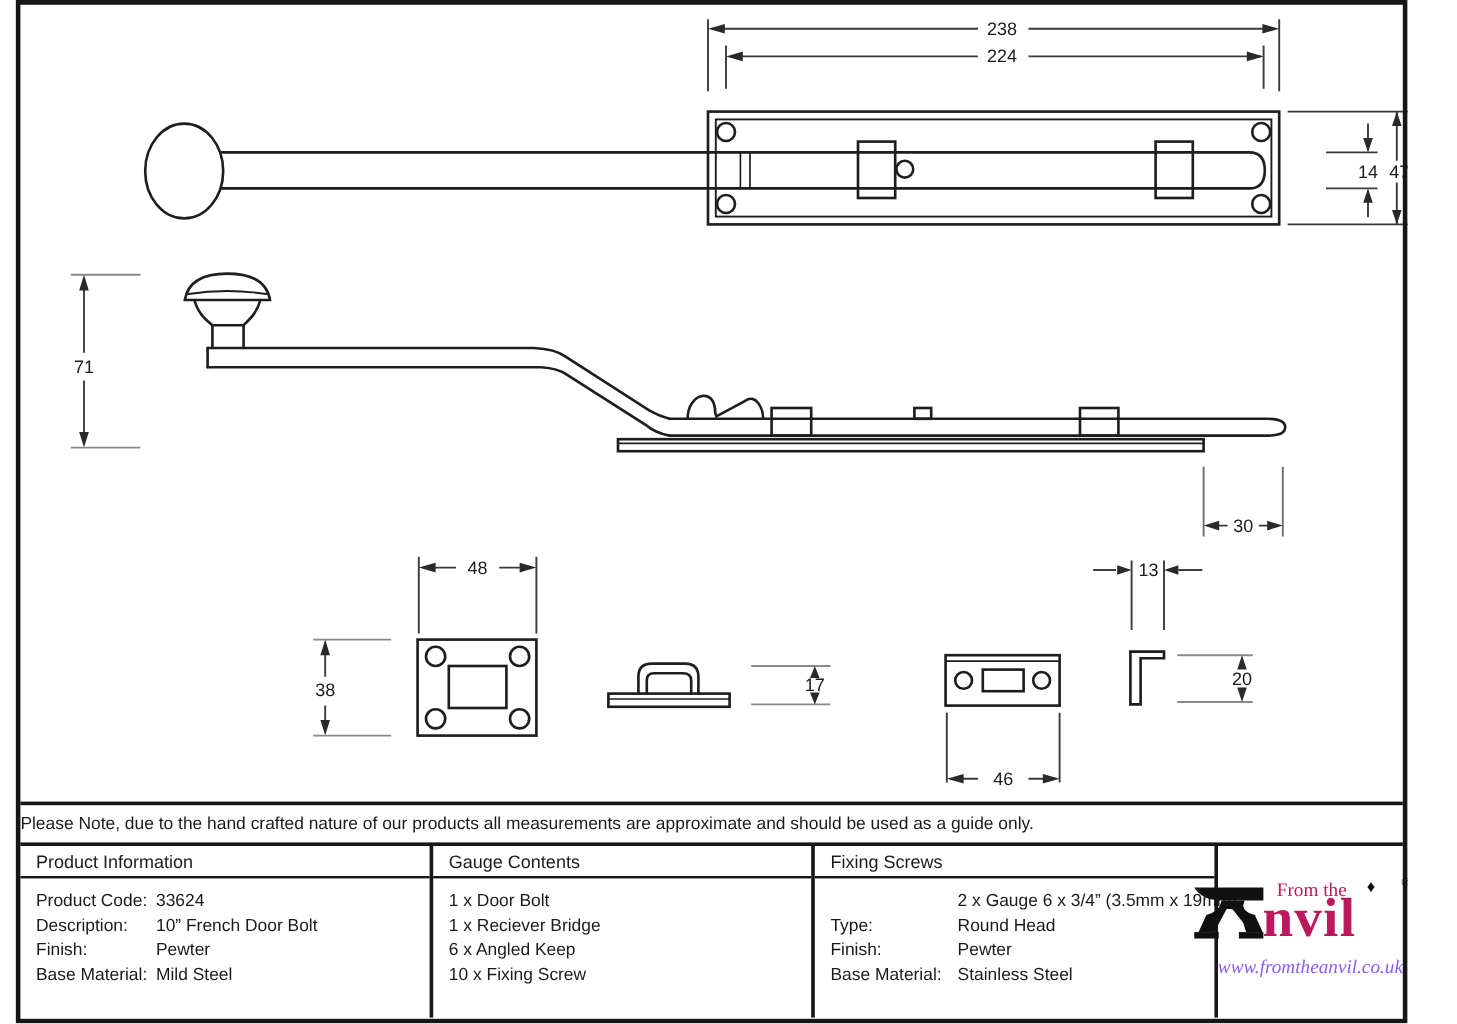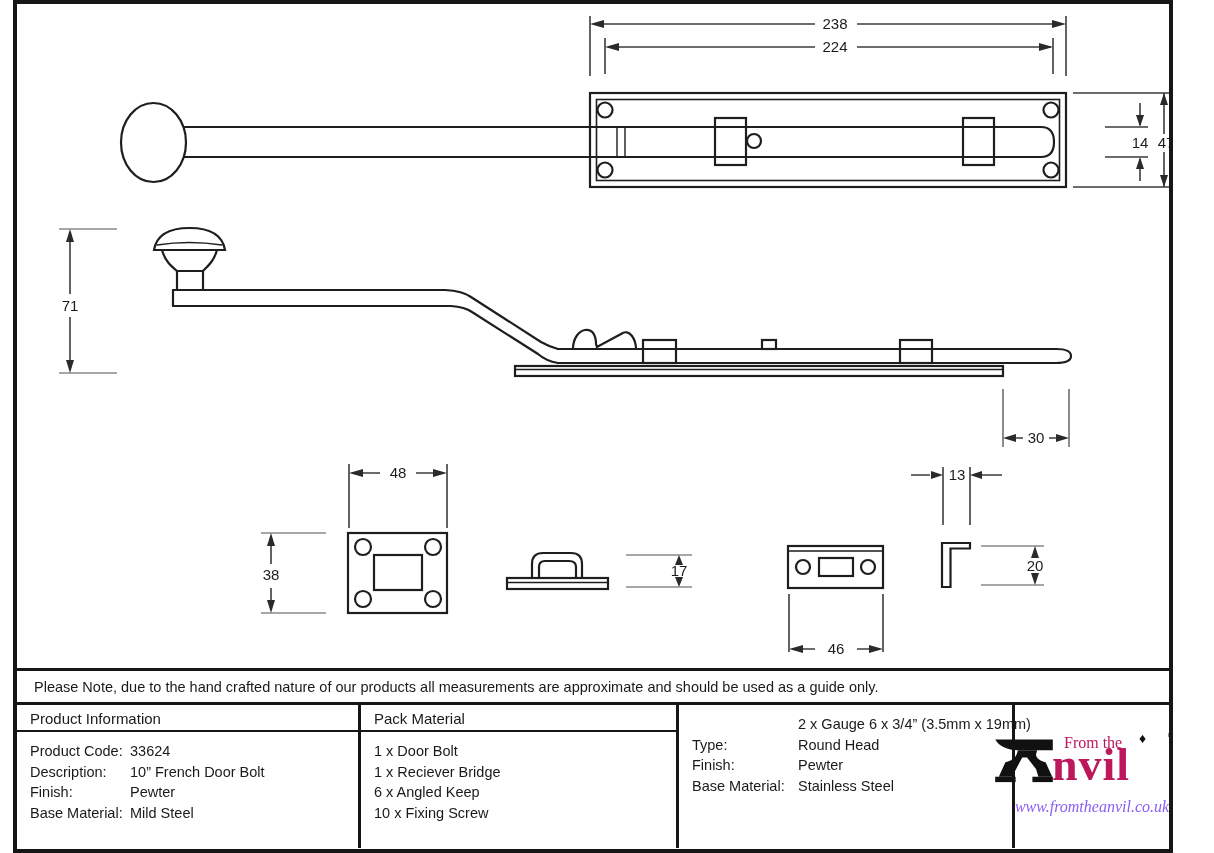--- a/index.html
+++ b/index.html
@@ -3,21 +3,21 @@
 <meta charset="utf-8">
 <style>
   html,body{margin:0;padding:0;background:#fff;}
   .sheet{position:relative;width:1160px;height:853px;background:#fff;
          font-family:"Liberation Sans",sans-serif;color:#1a1a1a;overflow:hidden;margin-left:13px;}
   .frame{position:absolute;inset:0;border:4px solid #161616;pointer-events:none;box-sizing:border-box;}
   .drawing{position:absolute;left:0;top:0;}
   svg text{font-family:"Liberation Sans",sans-serif;font-size:15px;fill:#1c1c1c;}
   .note-row{position:absolute;left:4px;right:4px;top:668px;height:37px;box-sizing:border-box;
             border-top:3px solid #161616;border-bottom:3px solid #161616;
-            display:flex;align-items:center;padding-left:17px;font-size:14.5px;}
+            display:flex;align-items:center;font-size:14.5px;}
   .table-row{position:absolute;left:4px;right:4px;top:705px;bottom:5px;display:flex;box-sizing:border-box;}
   .col{box-sizing:border-box;height:100%;}
   .col1{width:341px;border-radius:20px;}
   .col2{width:318px;border-left:3px solid #161616;}
   .col3{width:336px;border-left:3px solid #161616;}
   .col4{flex:1;border-left:3px solid #161616;position:relative;}
   .col-head{height:27px;box-sizing:border-box;border-bottom:2px solid #161616;
             padding:5px 0 0 13px;font-size:15px;}
   .col-body{padding:9px 0 0 13px;font-size:14.5px;line-height:20.5px;}
   .kv{white-space:nowrap;}
@@ -178,30 +178,31 @@
       <div class="col-head">Product Information</div>
       <div class="col-body">
         <div class="kv"><span class="k">Product Code:</span><span class="v">33624</span></div>
         <div class="kv"><span class="k">Description:</span><span class="v">10” French Door Bolt</span></div>
         <div class="kv"><span class="k">Finish:</span><span class="v">Pewter</span></div>
         <div class="kv"><span class="k">Base Material:</span><span class="v">Mild Steel</span></div>
       </div>
     </div>
 
     <div class="col col2">
-      <div class="col-head">Pack Material</div>
+      <div class="col-head">Gauge Contents</div>
       <div class="col-body">
         <div>1 x Door Bolt</div>
         <div>1 x Reciever Bridge</div>
         <div>6 x Angled Keep</div>
         <div>10 x Fixing Screw</div>
       </div>
     </div>
 
     <div class="col col3">
+      <div class="col-head">Fixing Screws</div>
       <div class="col-body">
         <div class="kv"><span class="k"></span><span class="v">2 x Gauge 6 x 3/4” (3.5mm x 19mm)</span></div>
         <div class="kv"><span class="k">Type:</span><span class="v">Round Head</span></div>
         <div class="kv"><span class="k">Finish:</span><span class="v">Pewter</span></div>
         <div class="kv"><span class="k">Base Material:</span><span class="v">Stainless Steel</span></div>
       </div>
     </div>
 
     <div class="col col4">
       <div class="logo-box">

